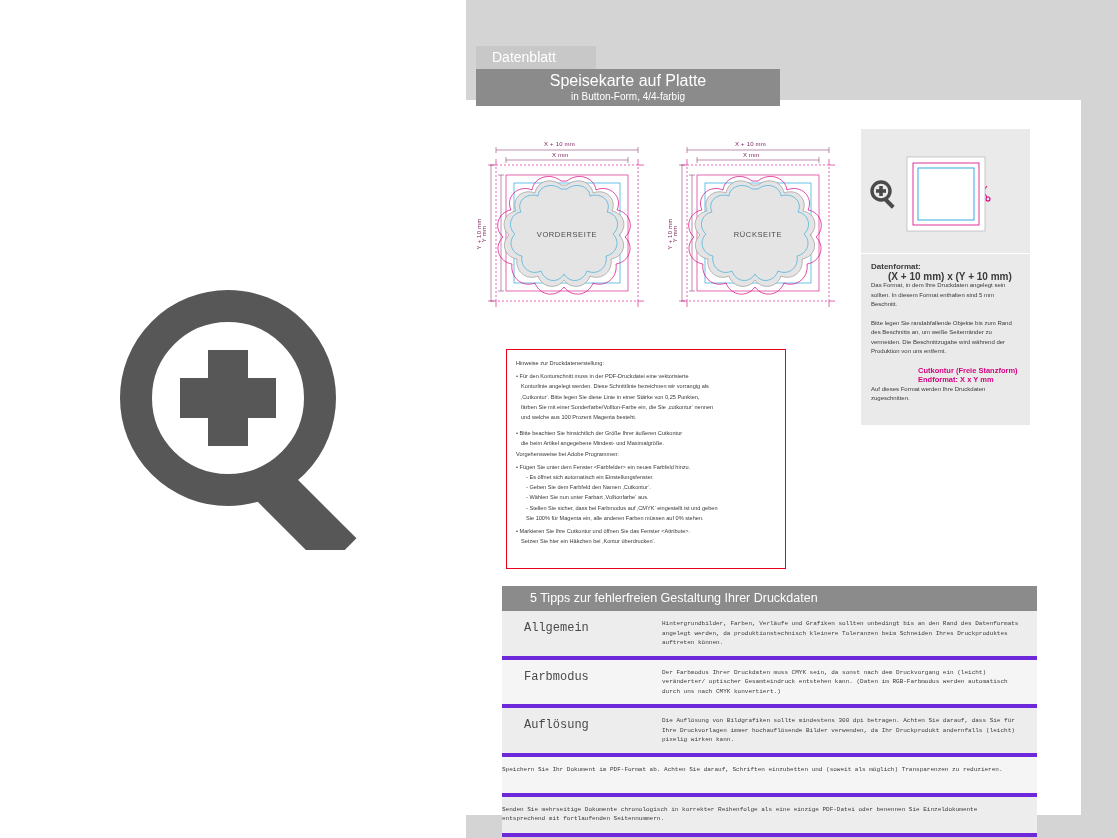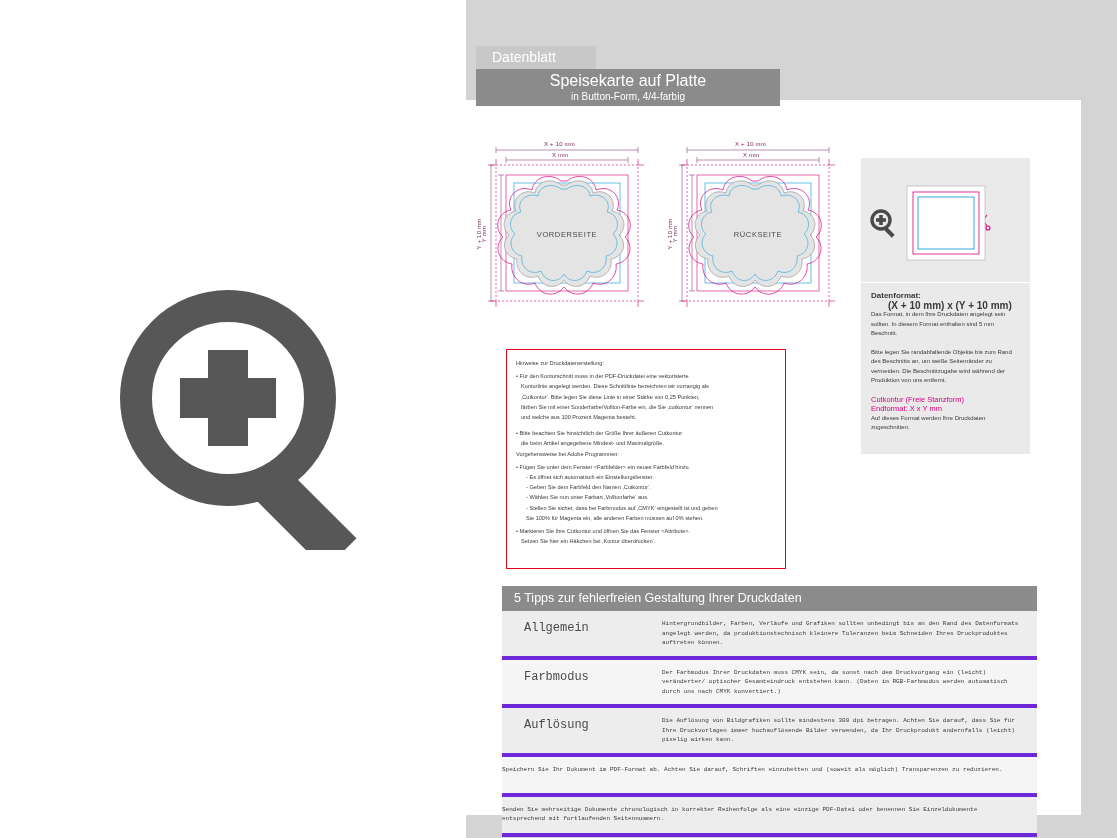--- a/index.html
+++ b/index.html
@@ -118,55 +118,55 @@
     color: #3a3a3a;
   }
   #hinweise-box .h-title { margin-bottom: 3px; }
   #hinweise-box p { margin: 0; }
   #hinweise-box .ind { padding-left: 5px; }
   #hinweise-box .ind2 { padding-left: 10px; }
 
   
   #info-column {
     position: absolute;
-    left: 395px; top: 158px;
+    left: 395px; top: 129px;
     width: 169px;
     background: #eaeaea;
   }
   #info-preview {
     position: relative;
     height: 124px;
     background: #eaeaea;
     border-bottom: 1px solid #ffffff;
   }
   #info-text {
     padding: 8px 10px 12px 10px;
     font-size: 6px;
     line-height: 9.5px;
     color: #3a3a3a;
   }
   #info-text .blk { margin-bottom: 9px; }
   #info-text .bold { font-weight: bold; }
-  #info-text .magenta { color: #d6007f; font-weight: normal; }
+  #info-text .magenta { color: #d6007f; font-weight: bold; margin-left: 47px; }
   #info-text .cyan { color: #0096d6; font-weight: bold; }
   #info-text .head10 { font-size: 8px; font-weight: bold; }
 
   
   #tips-section {
     position: absolute;
     left: 36px; top: 586px;
     width: 535px;
   }
   #tips-header {
     background: #8b8b8b;
     color: #ffffff;
     font-size: 12.5px;
     height: 25px;
     line-height: 25px;
-    padding-left: 12px;
+    padding-left: 28px;
     box-sizing: border-box;
   }
   .tip-row {
     display: flex;
     border-bottom: 4px solid #6d28d9;
     background: #ededed;
     min-height: 36px;
     font-family: Liberation Mono, monospace;
   }
   .tip-row.alt { background: #f5f5f5; }

